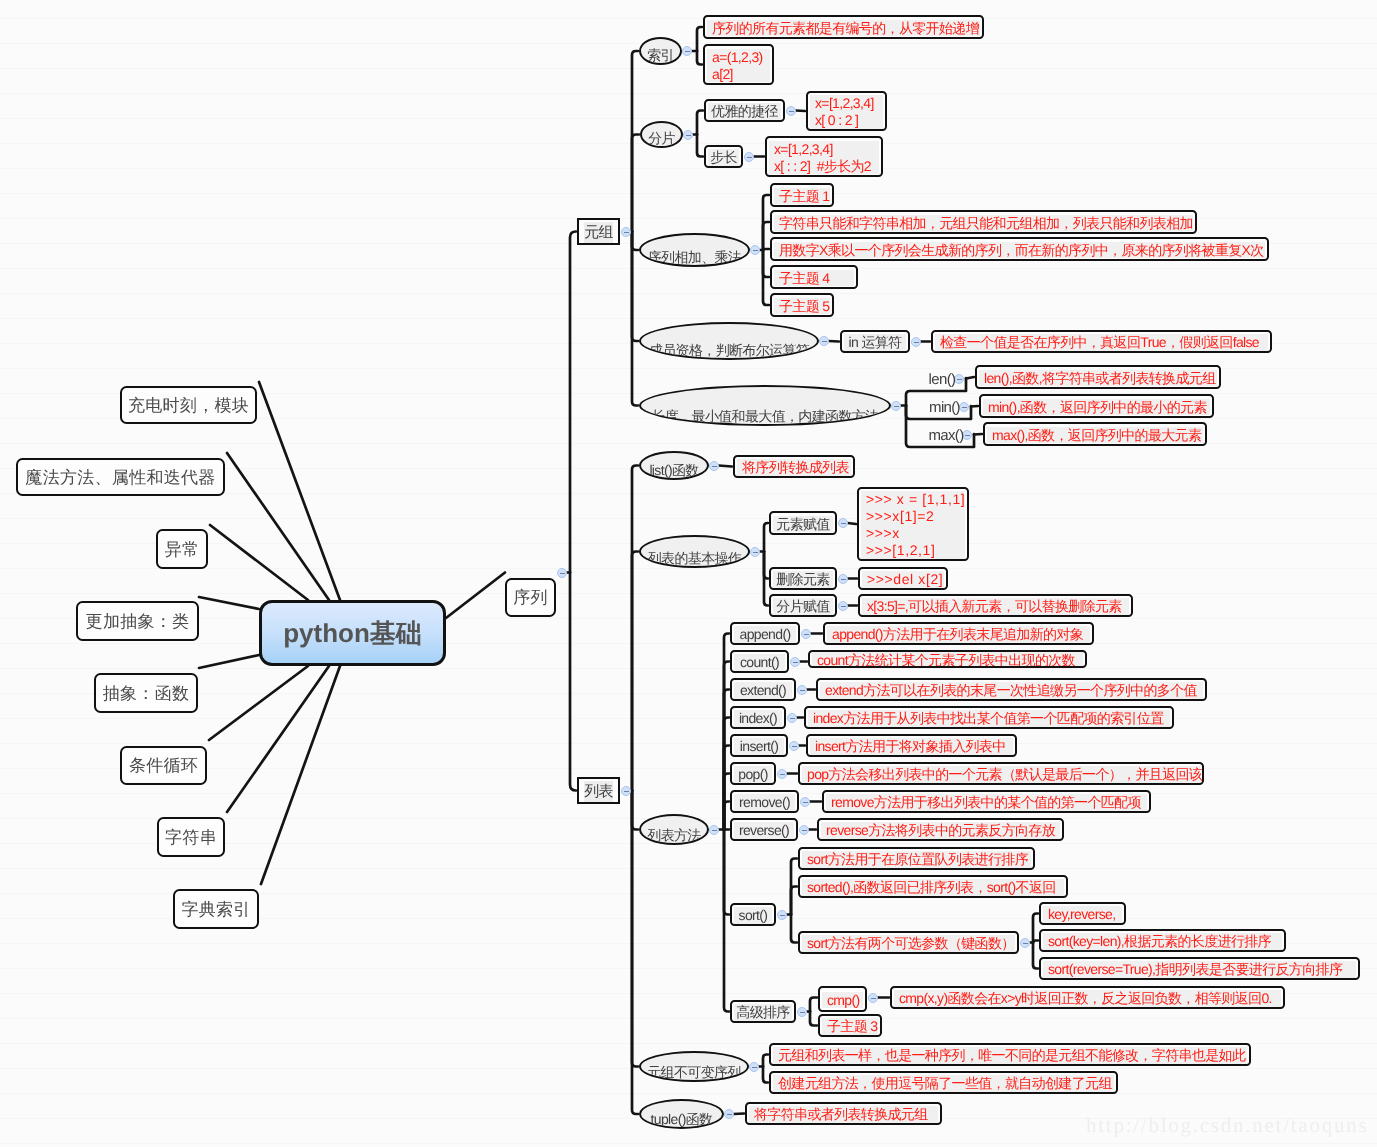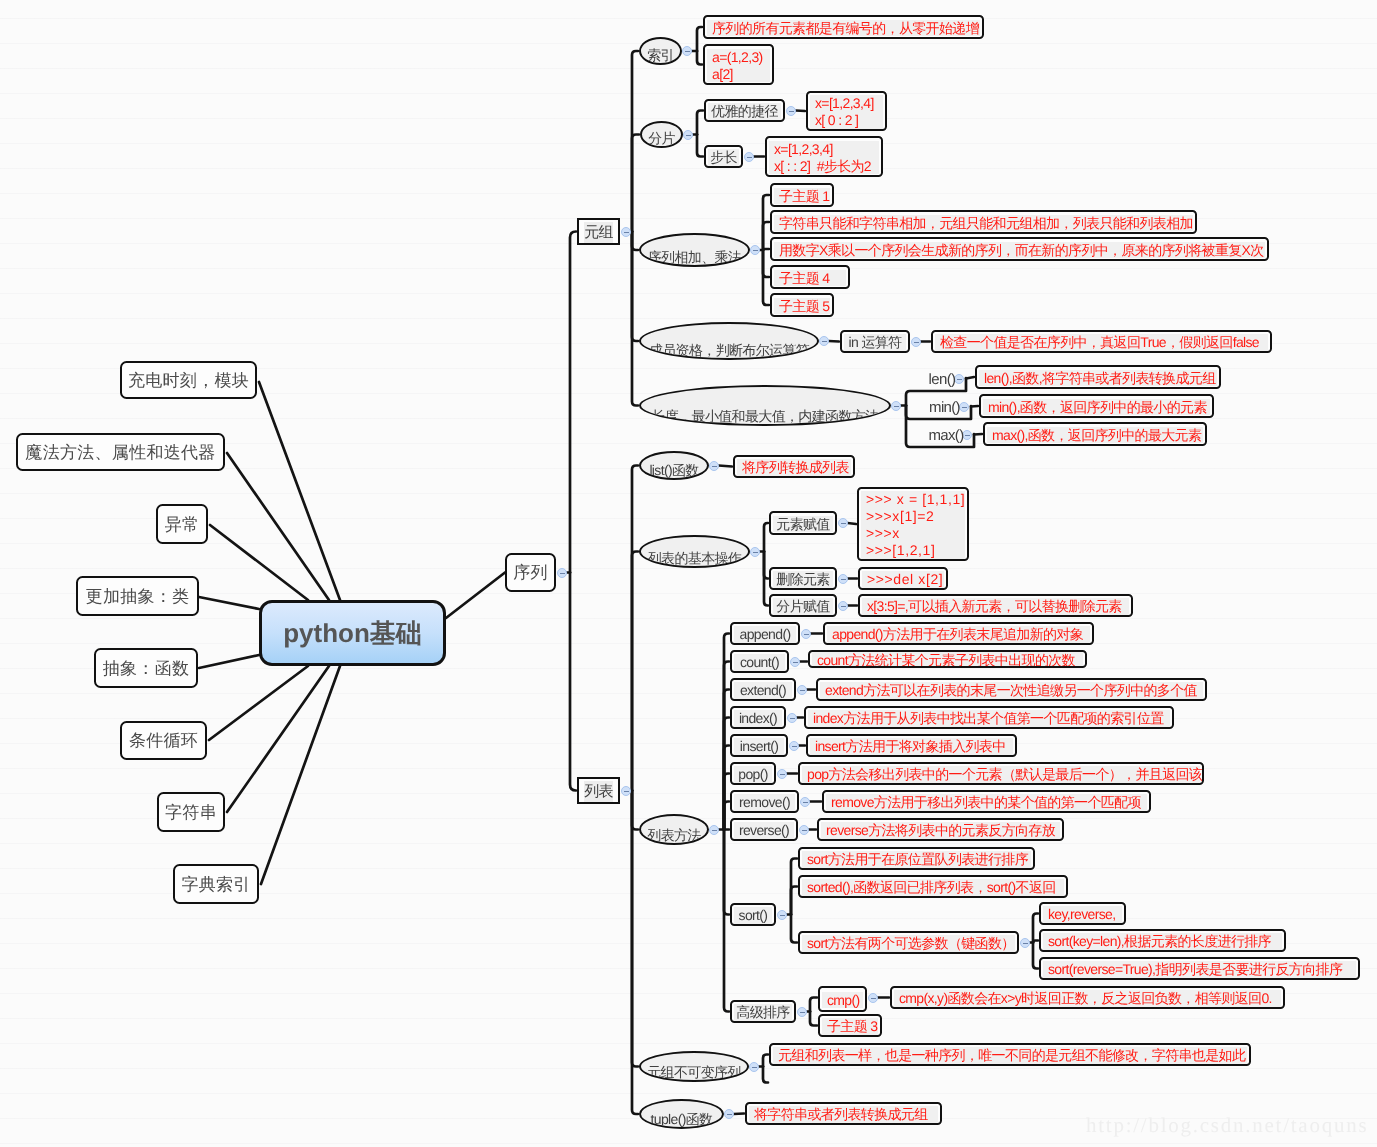--- a/index.html
+++ b/index.html
@@ -19,21 +19,21 @@
  letter-spacing:-0.65px;}
 .node .lbl{display:block;position:relative;top:1px;}
 .rr{border:2.6px solid #111;border-radius:4.5px;background:#fdfdfd;
  padding:1.5px 2px;}
 .rr .lbl{background:#f0f0f0;width:100%;box-sizing:border-box;padding:0;}
 .node{overflow:hidden;}
 .sq{border:2.6px solid #111;border-radius:0;background:#fdfdfd;}
 .sq .lbl{background:#ededed;padding:2px 0;line-height:1.15;}
 .el{border:2.6px solid #111;border-radius:50%;background:#f0f0f0;align-items:flex-end;}
 .plain{background:#fdfdfd;border-radius:6.5px;letter-spacing:0.3px;
- border-width:2.9px;}
+ border-width:2.9px;margin-top:25px;}
 .plain .lbl{background:transparent;}
 .tx{border:none;background:transparent;justify-content:center;}
 .tx .lbl{padding-left:3px;}
 .dark{color:#3f3f3f;}
 .plain{color:#4a4a4a;}
 .red{color:#ff1c14;}
 .red .lbl{text-align:left;padding:0 0 0 5px;}
 .root{background:linear-gradient(180deg,#dceafd 0%,#c6e0fb 50%,#a6d1f7 100%);
  border:3px solid #121212;border-radius:13px;color:#555;font-weight:bold;
  letter-spacing:0px;padding:0;}
@@ -266,21 +266,21 @@
 <div class="node rr dark" style="left:704px;top:99px;width:81px;height:23px;font-size:14px"><span class="lbl">优雅的捷径</span></div>
 <div class="node rr red" style="left:806px;top:91px;width:81px;height:40px;font-size:14px"><span class="lbl">x=[1,2,3,4]
 x[ 0 : 2 ]</span></div>
 <div class="node rr dark" style="left:704px;top:145px;width:39px;height:23px;font-size:14px"><span class="lbl">步长</span></div>
 <div class="node rr red" style="left:765px;top:136px;width:118px;height:41px;font-size:14px"><span class="lbl">x=[1,2,3,4]
 x[ : : 2]  #步长为2</span></div>
 <div class="node el dark" style="left:639px;top:233px;width:111px;height:34px;font-size:14px"><span class="lbl">序列相加、乘法</span></div>
 <div class="node rr red" style="left:770px;top:183px;width:64px;height:24px;font-size:14px"><span class="lbl">子主题 1</span></div>
 <div class="node rr red" style="left:770px;top:210px;width:427px;height:24px;font-size:14px"><span class="lbl">字符串只能和字符串相加，元组只能和元组相加，列表只能和列表相加</span></div>
 <div class="node rr red" style="left:770px;top:237px;width:499px;height:24px;font-size:14px"><span class="lbl">用数字X乘以一个序列会生成新的序列，而在新的序列中，原来的序列将被重复X次</span></div>
-<div class="node rr red" style="left:770px;top:265px;width:80px;height:24px;font-size:14px"><span class="lbl">子主题 4</span></div>
+<div class="node rr red" style="left:770px;top:265px;width:88px;height:24px;font-size:14px"><span class="lbl">子主题 4</span></div>
 <div class="node rr red" style="left:770px;top:293px;width:64px;height:24px;font-size:14px"><span class="lbl">子主题 5</span></div>
 <div class="node el dark" style="left:639px;top:322px;width:180px;height:38px;font-size:14px"><span class="lbl">成员资格，判断布尔运算符</span></div>
 <div class="node rr dark" style="left:840px;top:330px;width:70px;height:23px;font-size:14px"><span class="lbl">in 运算符</span></div>
 <div class="node rr red" style="left:931px;top:330px;width:341px;height:23px;font-size:14px"><span class="lbl">检查一个值是否在序列中，真返回True，假则返回false</span></div>
 <div class="node el dark" style="left:639px;top:385px;width:252px;height:41px;font-size:14px"><span class="lbl">长度，最小值和最大值，内建函数方法</span></div>
 <div class="node tx dark" style="left:915px;top:366px;width:51px;height:25px;font-size:15px"><span class="lbl">len()</span></div>
 <div class="node rr red" style="left:975px;top:365px;width:246px;height:24px;font-size:14px"><span class="lbl">len(),函数,将字符串或者列表转换成元组</span></div>
 <div class="node tx dark" style="left:915px;top:394px;width:56px;height:25px;font-size:15px"><span class="lbl">min()</span></div>
 <div class="node rr red" style="left:979px;top:394px;width:235px;height:24px;font-size:14px"><span class="lbl">min(),函数，返回序列中的最小的元素</span></div>
 <div class="node tx dark" style="left:915px;top:422px;width:59px;height:25px;font-size:15px"><span class="lbl">max()</span></div>
@@ -320,16 +320,17 @@
 <div class="node rr red" style="left:798px;top:931px;width:221px;height:23px;font-size:14px"><span class="lbl">sort方法有两个可选参数（键函数）</span></div>
 <div class="node rr red" style="left:1039px;top:902px;width:87px;height:23px;font-size:14px"><span class="lbl">key,reverse,</span></div>
 <div class="node rr red" style="left:1039px;top:929px;width:247px;height:23px;font-size:14px"><span class="lbl">sort(key=len),根据元素的长度进行排序</span></div>
 <div class="node rr red" style="left:1039px;top:957px;width:321px;height:23px;font-size:14px"><span class="lbl">sort(reverse=True),指明列表是否要进行反方向排序</span></div>
 <div class="node rr dark" style="left:730px;top:1000px;width:66px;height:23px;font-size:14px"><span class="lbl">高级排序</span></div>
 <div class="node rr red" style="left:818px;top:986px;width:49px;height:26px;font-size:14px"><span class="lbl">cmp()</span></div>
 <div class="node rr red" style="left:890px;top:986px;width:395px;height:23px;font-size:14px"><span class="lbl">cmp(x,y)函数会在x&gt;y时返回正数，反之返回负数，相等则返回0.</span></div>
 <div class="node rr red" style="left:818px;top:1014px;width:64px;height:23px;font-size:14px"><span class="lbl">子主题 3</span></div>
 <div class="node el dark" style="left:639px;top:1051px;width:110px;height:31px;font-size:14px"><span class="lbl">元组不可变序列</span></div>
 <div class="node rr red" style="left:769px;top:1043px;width:482px;height:23px;font-size:14px"><span class="lbl">元组和列表一样，也是一种序列，唯一不同的是元组不能修改，字符串也是如此</span></div>
+<div class="node rr red" style="left:769px;top:1071px;width:349px;height:23px;font-size:14px"><span class="lbl">创建元组方法，使用逗号隔了一些值，就自动创建了元组</span></div>
 <div class="node el dark" style="left:639px;top:1099px;width:85px;height:30px;font-size:14px"><span class="lbl">tuple()函数</span></div>
 <div class="node rr red" style="left:745px;top:1102px;width:197px;height:23px;font-size:14px"><span class="lbl">将字符串或者列表转换成元组</span></div>
 <div class="wm">http://blog.csdn.net/taoquns</div>
 </div>
 
 </body></html>

